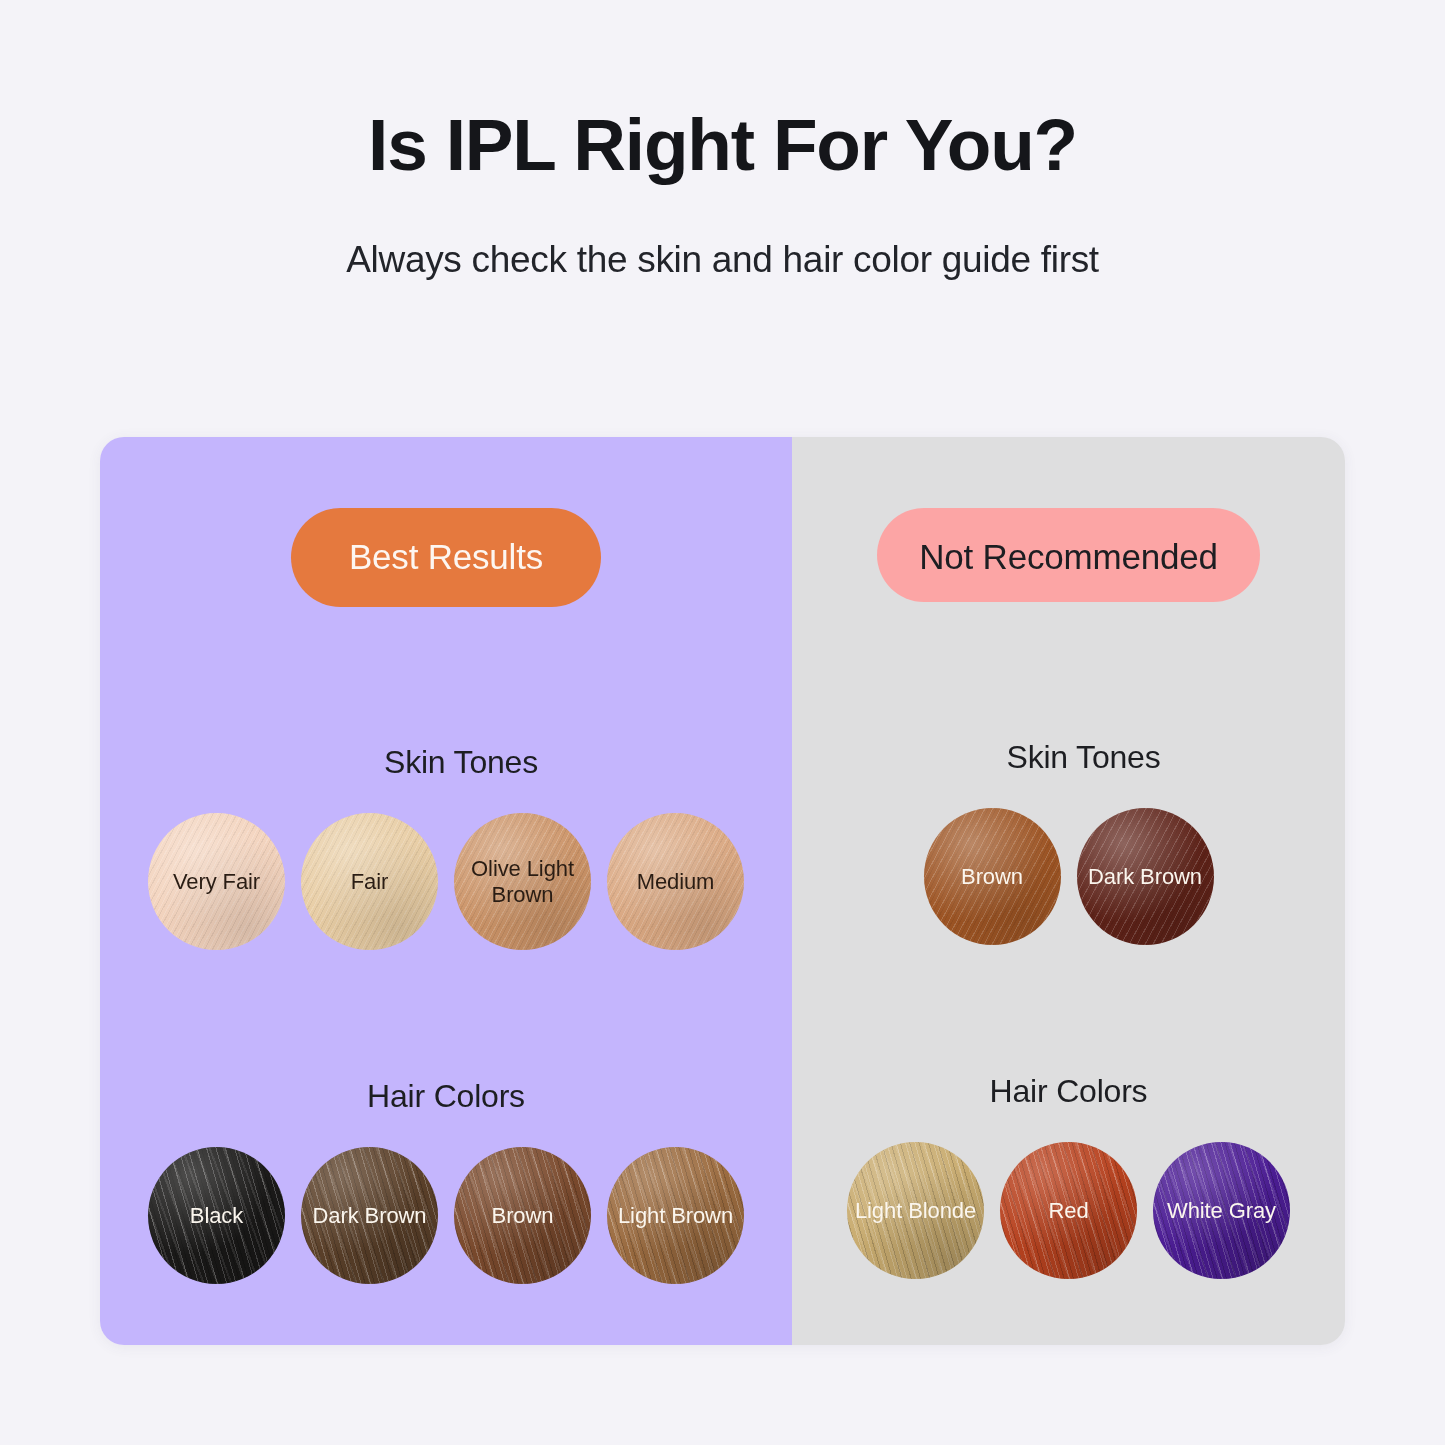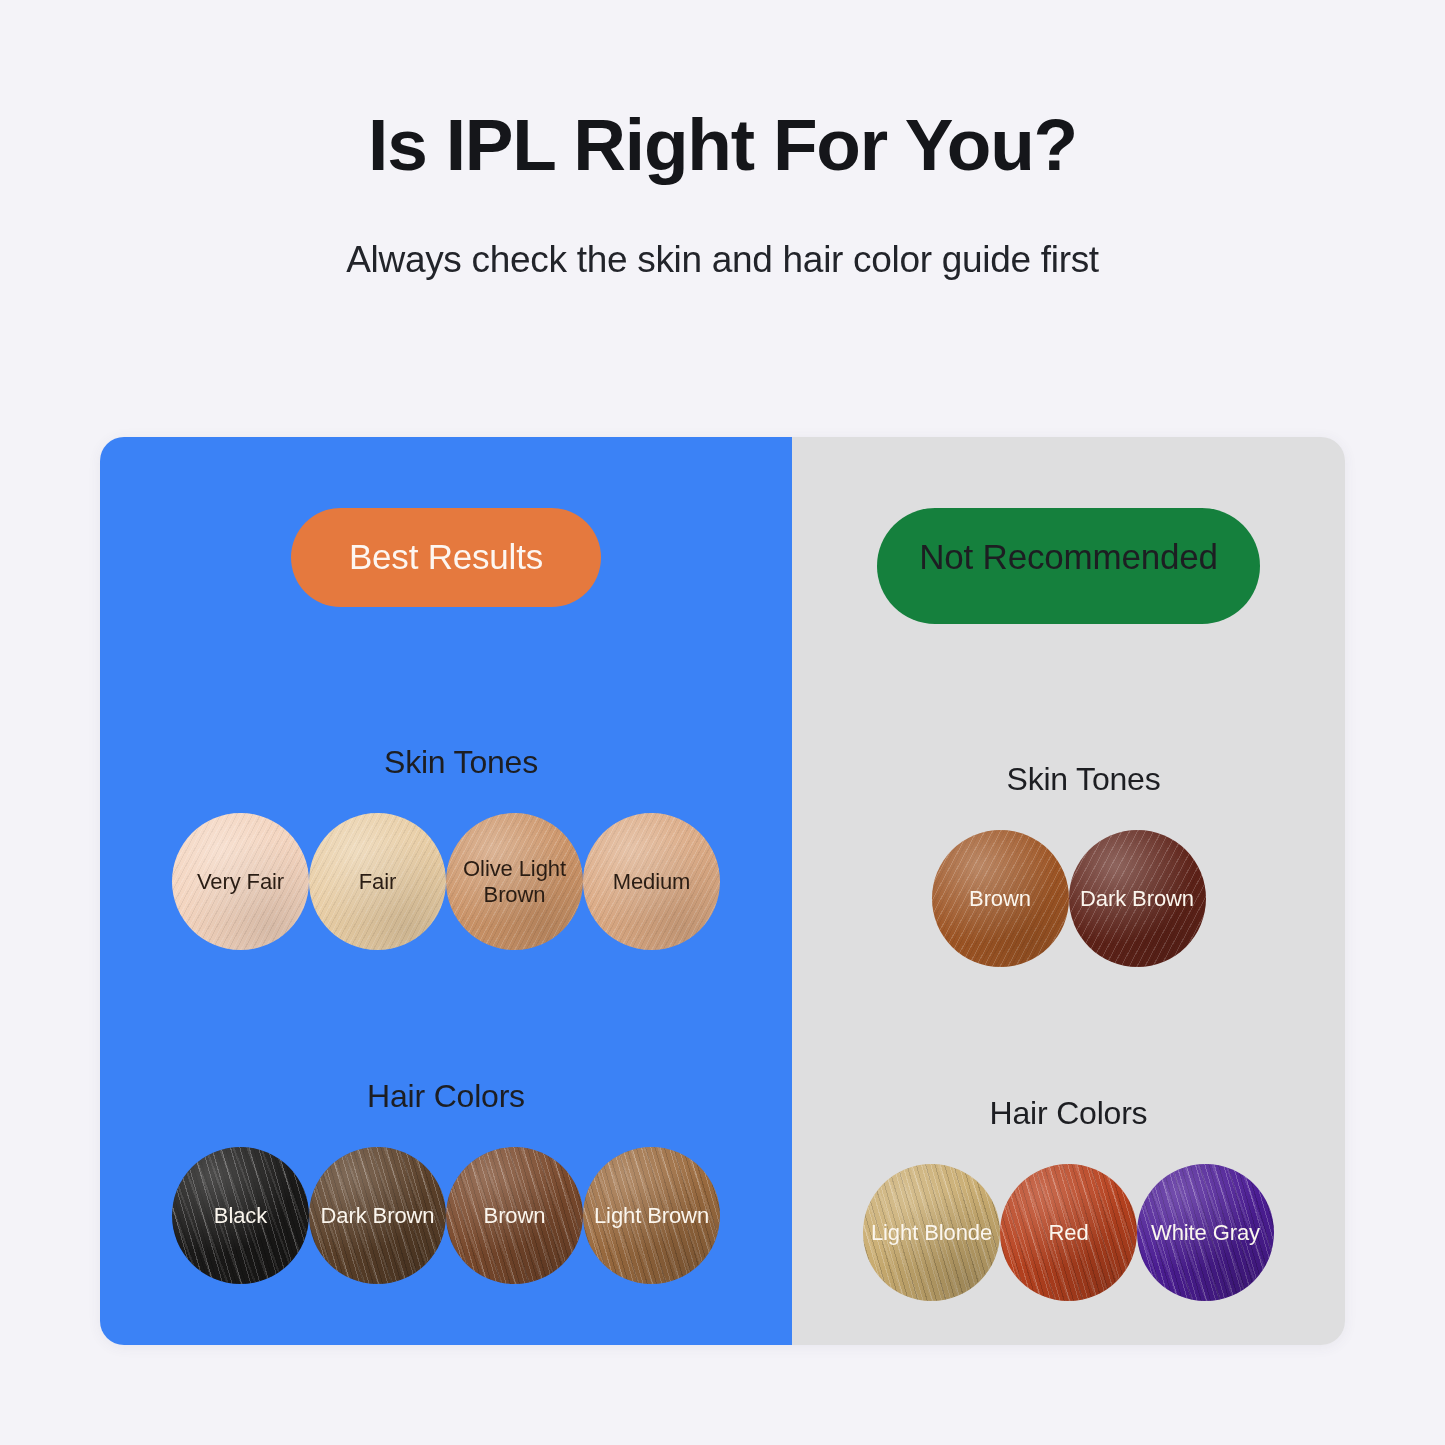--- a/index.html
+++ b/index.html
@@ -51,21 +51,21 @@
     border-radius: 24px;
     overflow: hidden;
     display: flex;
     box-shadow: 0 2px 14px rgba(70,70,100,0.07);
   }
 
   .panel {
     position: relative;
     height: 100%;
   }
-  .panel-left  { width: 692px; background: #3b82f6; }
+  .panel-left  { width: 692px; background: #c4b5fd; }
   .panel-right { width: 553px; background: #dededf; }
 
   .panel-inner {
     position: absolute;
     left: 0; right: 0; top: 0;
     text-align: center;
   }
 
   
   .badge {
@@ -75,41 +75,41 @@
     letter-spacing: -0.2px;
     line-height: 1;
   }
   .badge-wrap { margin-top: 71px; }
   .badge-best {
     background: #e5793e;
     color: #fdf6f1;
     padding: 31px 58px 33px;
   }
   .badge-not {
-    background: #15803d;
+    background: #fca5a5;
     color: #1d1e22;
-    padding: 31px 42px 50px;
+    padding: 31px 42px 28px;
   }
 
   
   .section-title {
     font-size: 32px;
     font-weight: 400;
     color: #1d1e22;
     letter-spacing: -0.2px;
   }
   .sec-skin { margin-top: 137px; padding-left: 30px; }
   .sec-hair { margin-top: 128px; }
 
   
   .row {
     display: flex;
     justify-content: center;
     align-items: center;
-    gap: 0;
+    gap: 16px;
     margin-top: 32px;
   }
 
   .swatch {
     position: relative;
     width: 137px;
     height: 137px;
     border-radius: 50%;
     display: flex;
     align-items: center;

